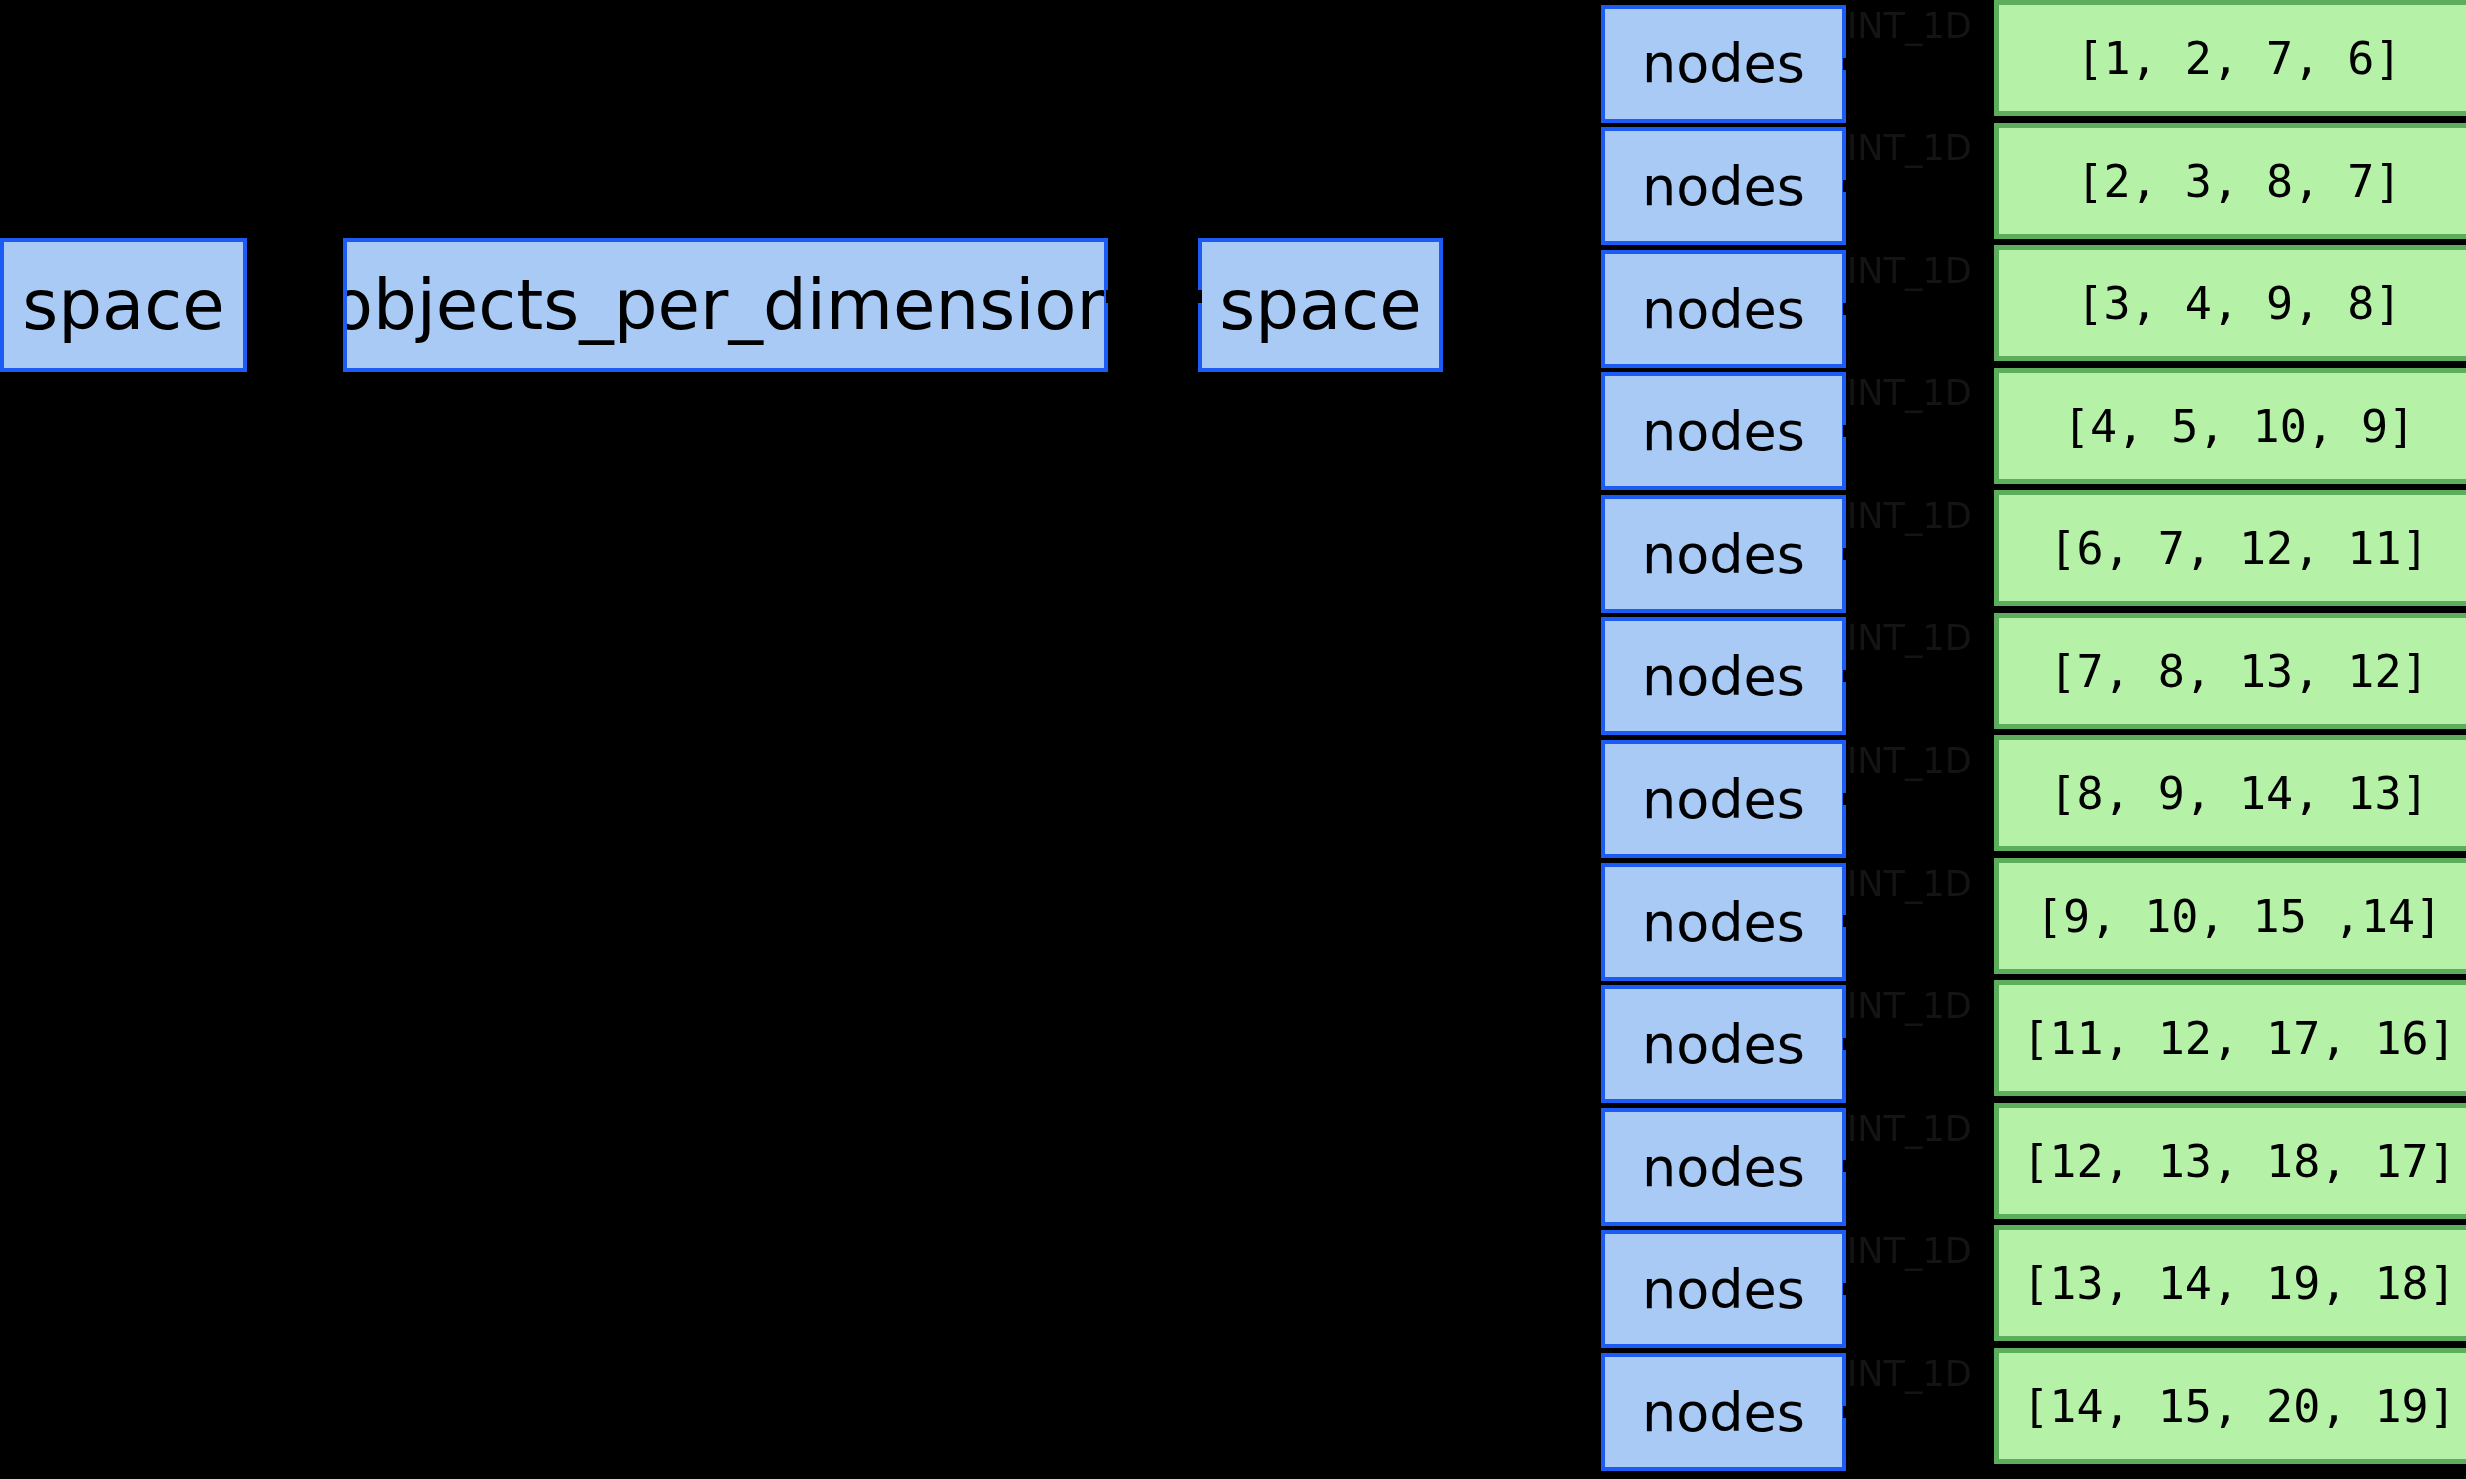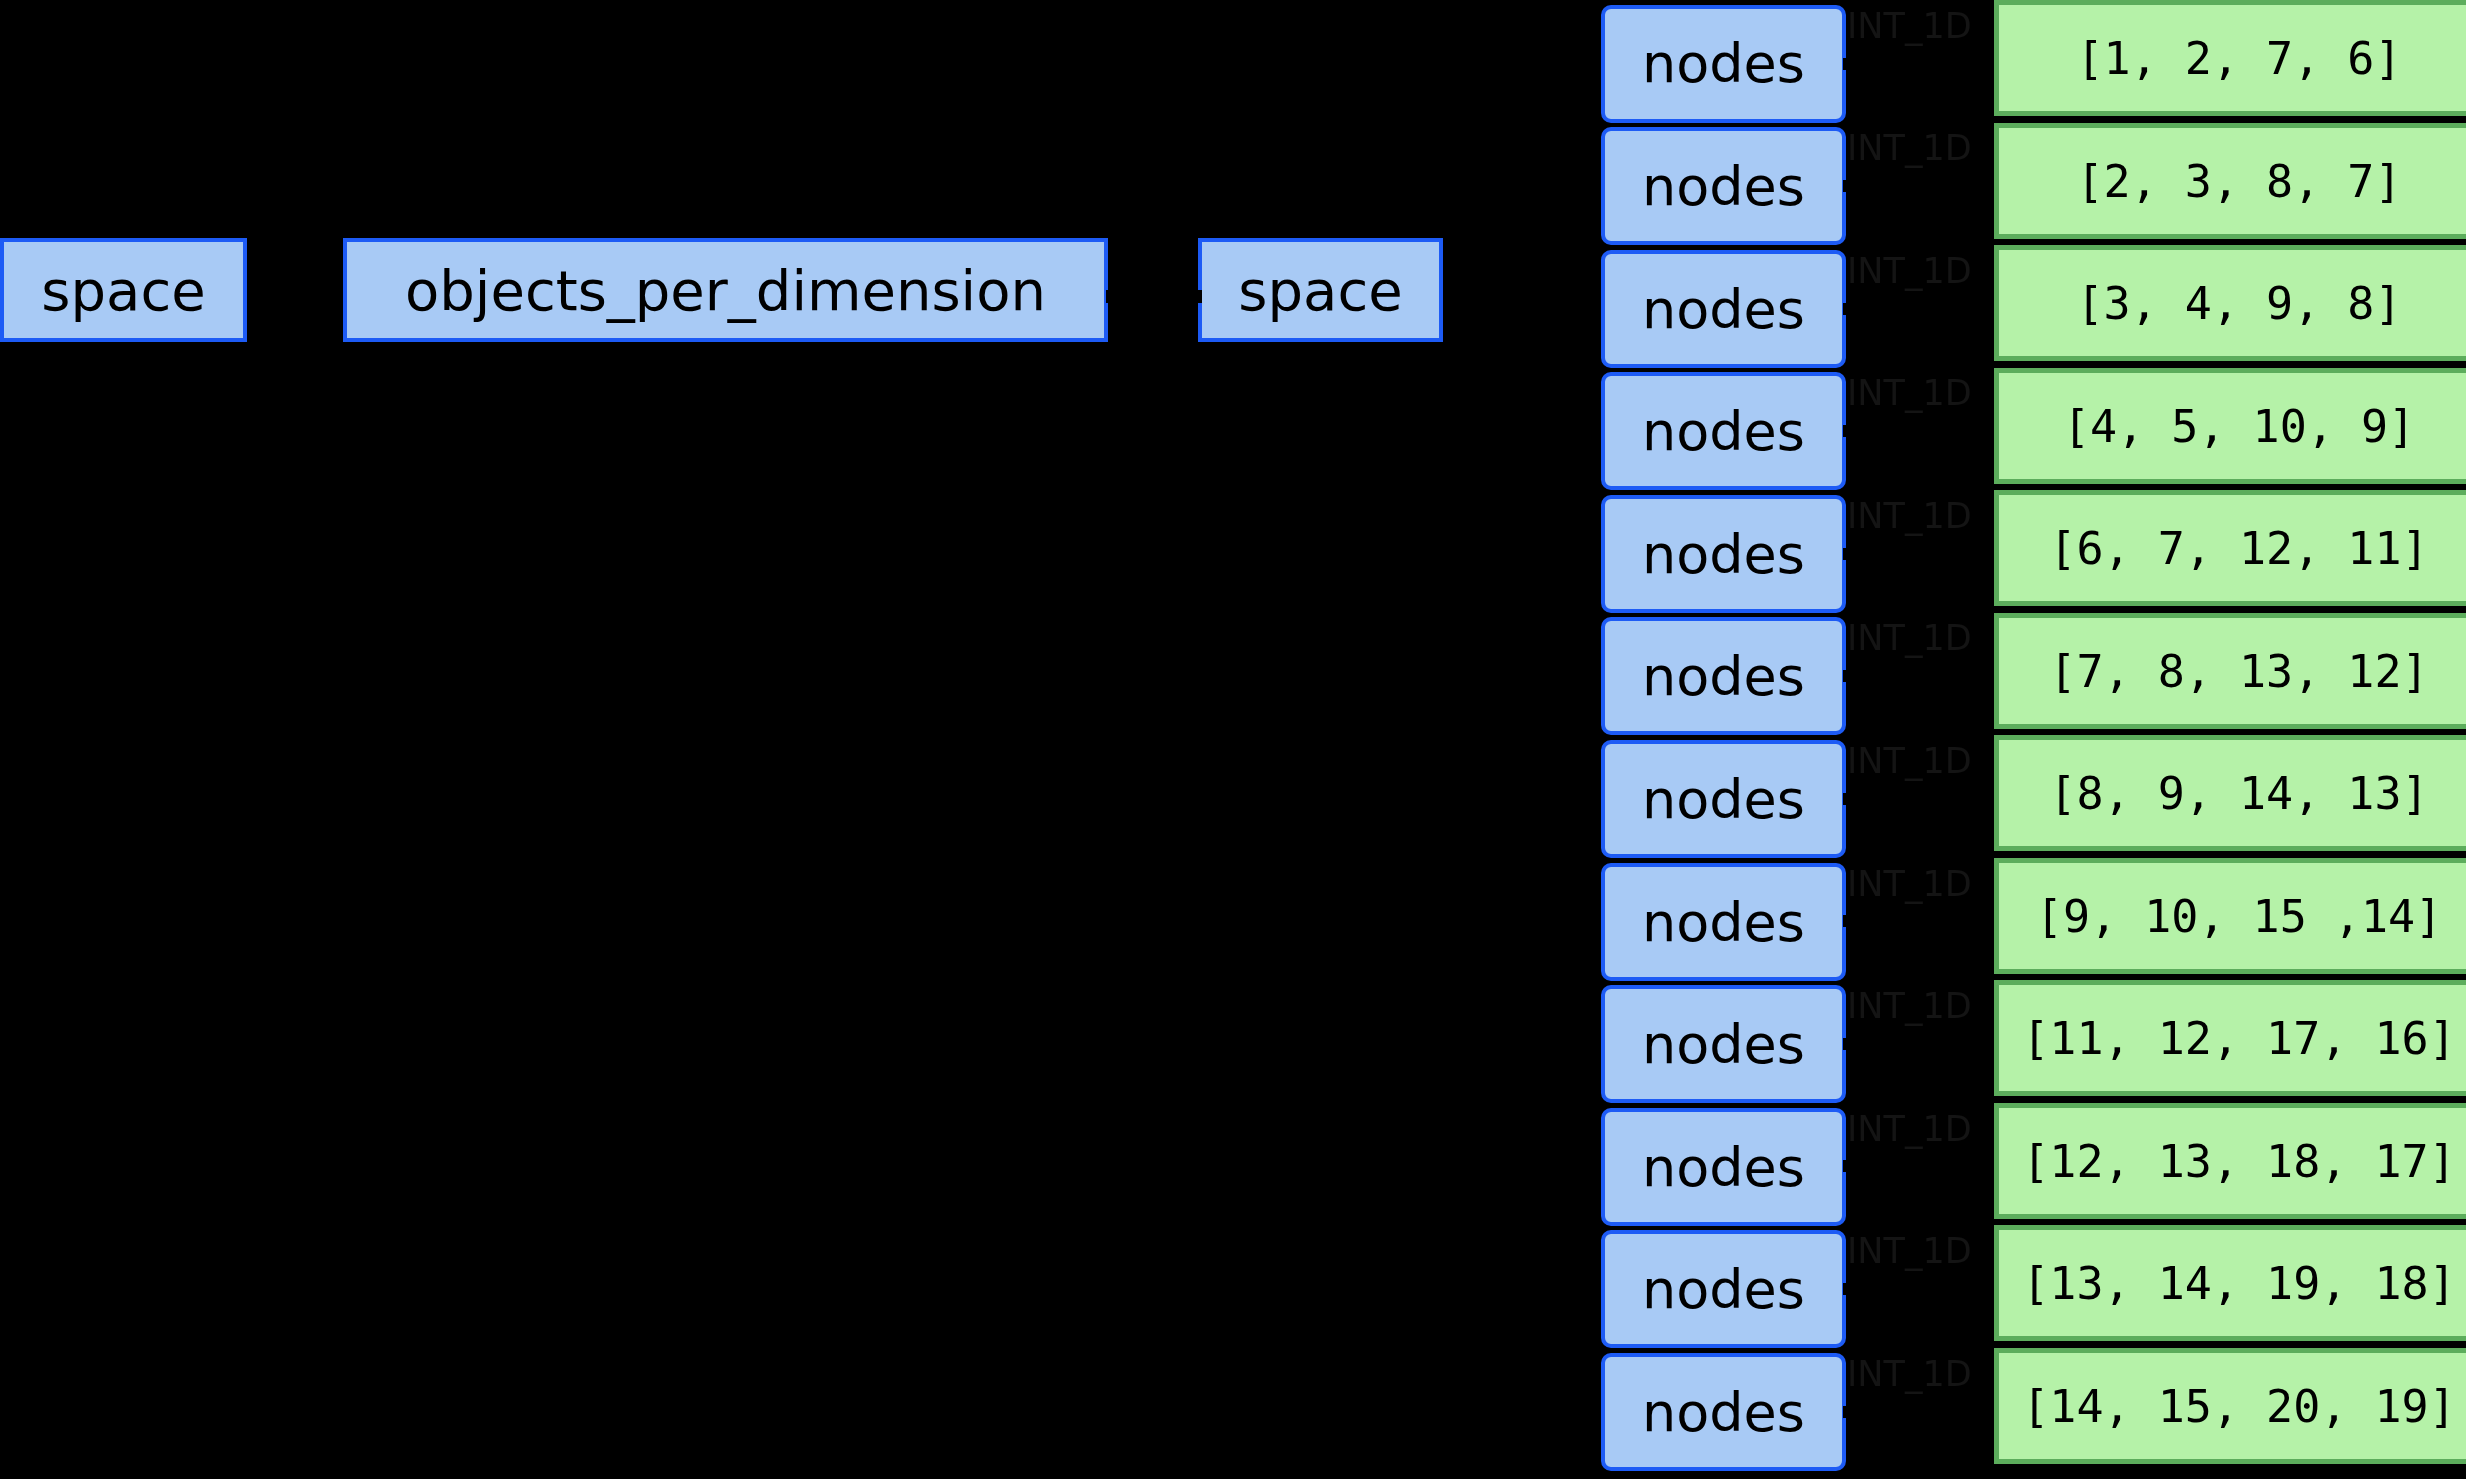--- a/index.html
+++ b/index.html
@@ -55,34 +55,33 @@
 
   
   .stub {
     position: absolute;
     background: #000000;
   }
 
   
   #left-group .node-box {
     top: 238px;
-    height: 104px;
-    font-size: 56px;
+    height: 134px;
+    font-size: 69px;
   }
   #box-space             { left: 0px;    width: 247px; }
   #box-objects-per-dim   { left: 343px;  width: 765px; }
   #box-object            { left: 1198px; width: 245px; }
 
   
   .nodes-cell {
     left: 1601px;
     width: 245px;
     height: 118px;
     font-size: 54px;
-    border-radius: 10px;
   }
   .value-cell {
     left: 1994px;
     width: 490px;
     height: 116px;
     font-size: 45px;
   }
   .type-label {
     left: 1847px;
   }

